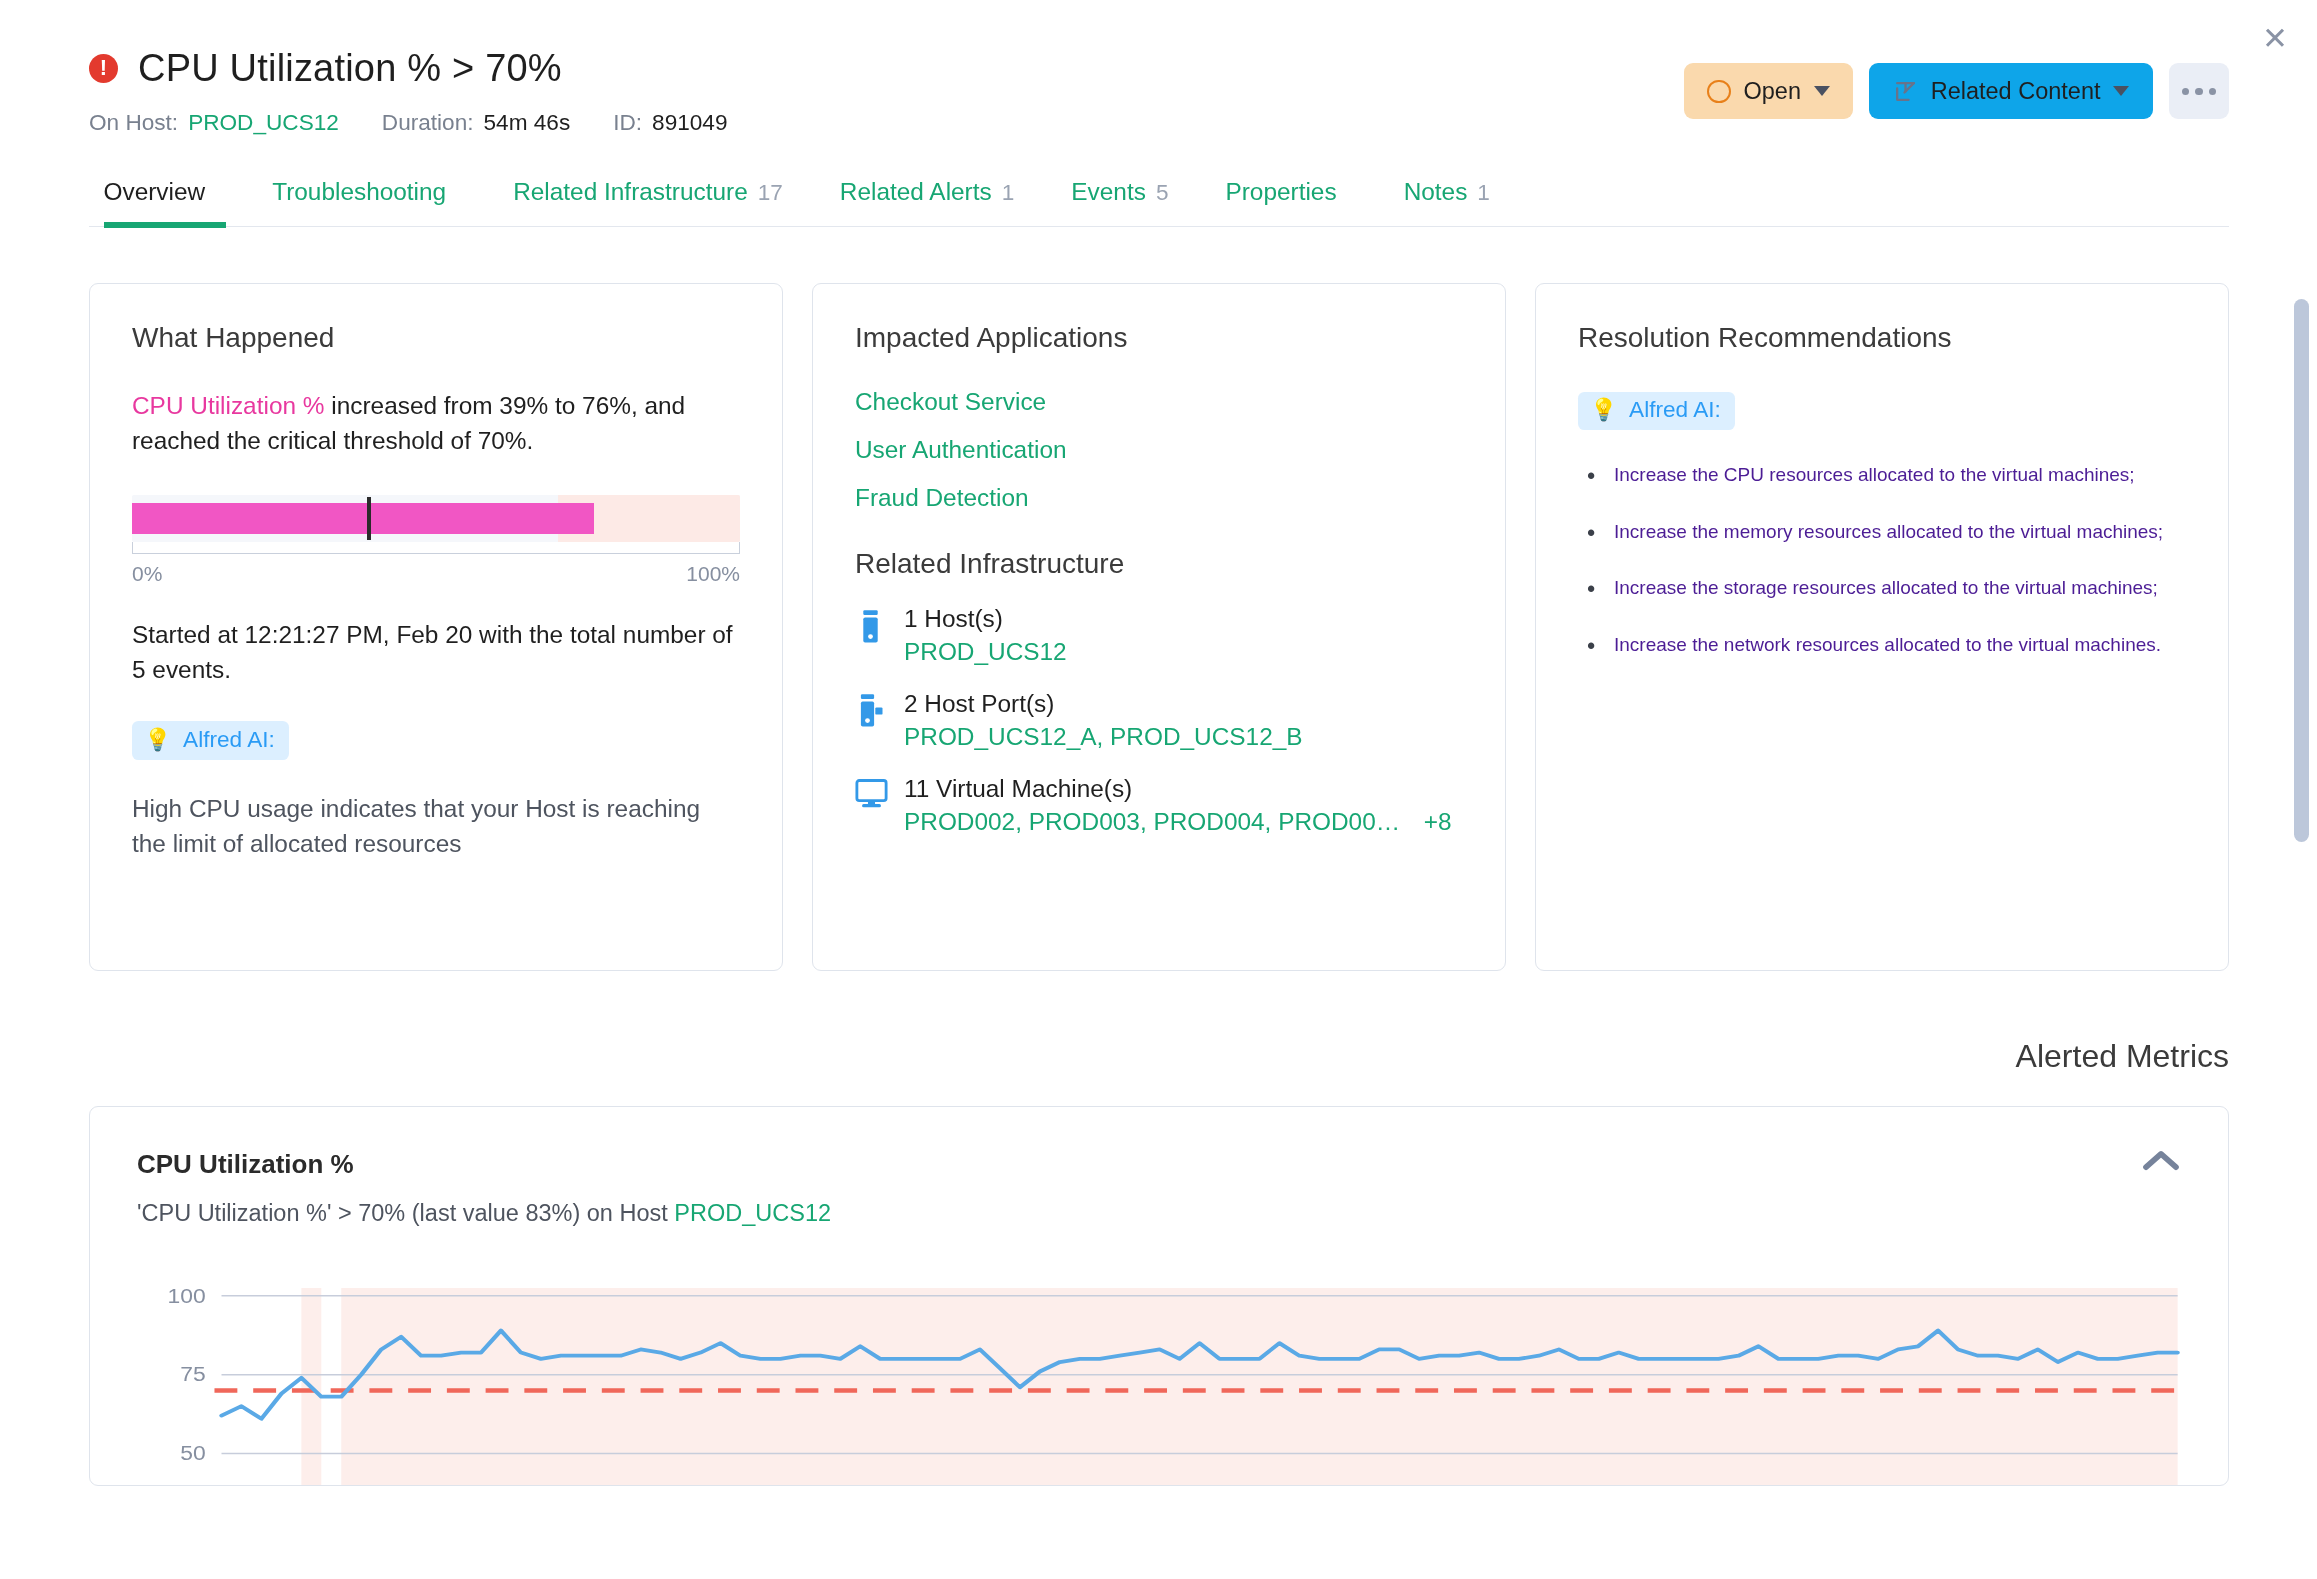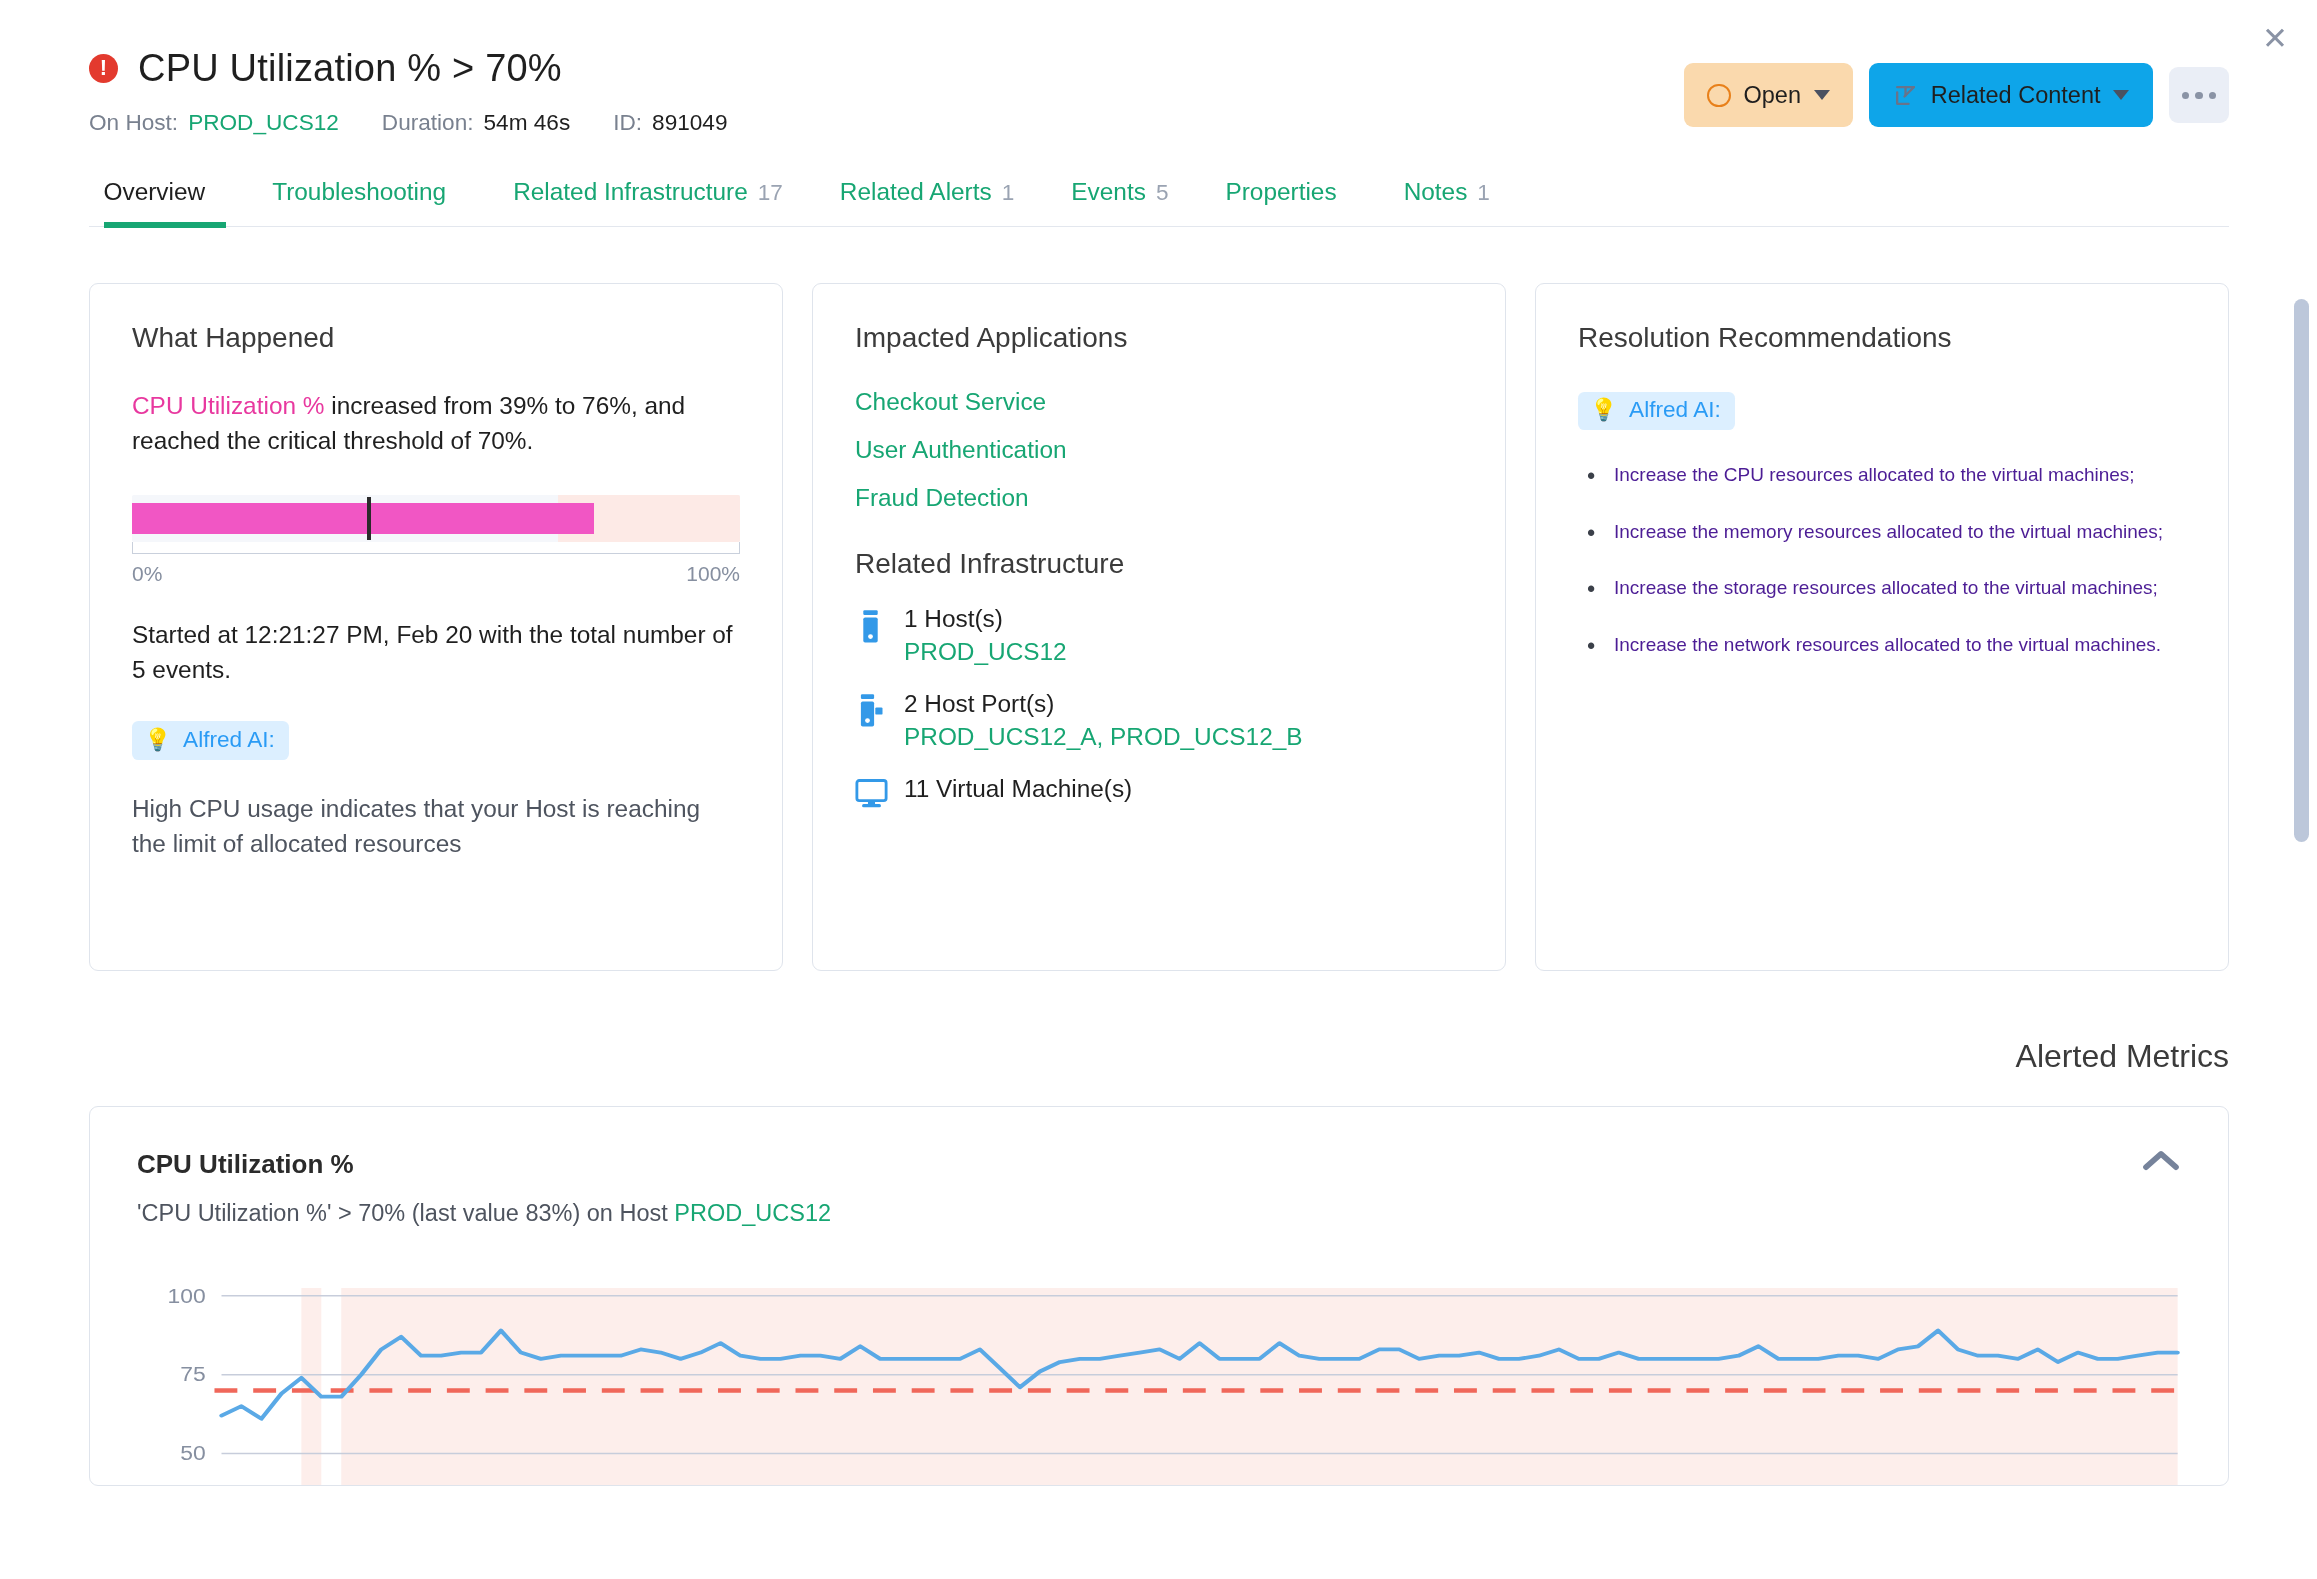--- a/index.html
+++ b/index.html
@@ -45,21 +45,21 @@
 
   .meta-row{ display:flex; align-items:baseline; margin-top:20px; font-size:22.6px; }
   .meta-label{ color:#79818f; }
   .meta-val{ color:#1f1f1f; margin-left:10px; }
   .meta-val.link{ color:#17a673; }
   .meta-group{ margin-right:43px; display:flex; align-items:baseline; }
 
   .hdr-actions{ display:flex; align-items:center; gap:16.3px; margin-top:16.3px; }
   .btn{
     display:flex;align-items:center;gap:12.7px;
-    height:64px;padding:0 23.5px;border-radius:9px;
+    height:56px;padding:0 23.5px;border-radius:9px;
     font-size:23.5px;cursor:pointer;border:none;
     font-family:"Liberation Sans",sans-serif;
   }
   .btn-open{ background:#fad9ad; color:#1f1f1f; }
   .btn-open .ring{
     width:23.5px;height:23.5px;border-radius:50%;
     border:2.7px solid #e8801a; box-sizing:border-box;
   }
   .btn-related{ background:#0ea5e9; color:#1f1f1f; }
   .btn-ellipsis{
@@ -320,20 +320,23 @@
       <div class="infra-item">
         <span class="infra-ic">
           <svg viewBox="0 0 28 26" width="33" height="31">
             <rect x="1.6" y="2" width="24.8" height="17" rx="2" fill="none" stroke="#3399e8" stroke-width="2.4"></rect>
             <rect x="11" y="19" width="6" height="3.4" fill="#3399e8"></rect>
             <rect x="6" y="22" width="16" height="2.6" rx="1.3" fill="#3399e8"></rect>
           </svg>
         </span>
         <div class="infra-txt">
           <div class="t1">11 Virtual Machine(s)</div>
+          <div class="t2">
+            <span>PROD002, PROD003, PROD004, PROD00…</span><span class="plus">+8</span>
+          </div>
         </div>
       </div>
     </div>
 
     <div class="card">
       <h3>Resolution Recommendations</h3>
       <div class="ai-chip" style="margin-top:3.6px">
         <span class="bulb">💡</span>
         <span>Alfred AI:</span>
       </div>

